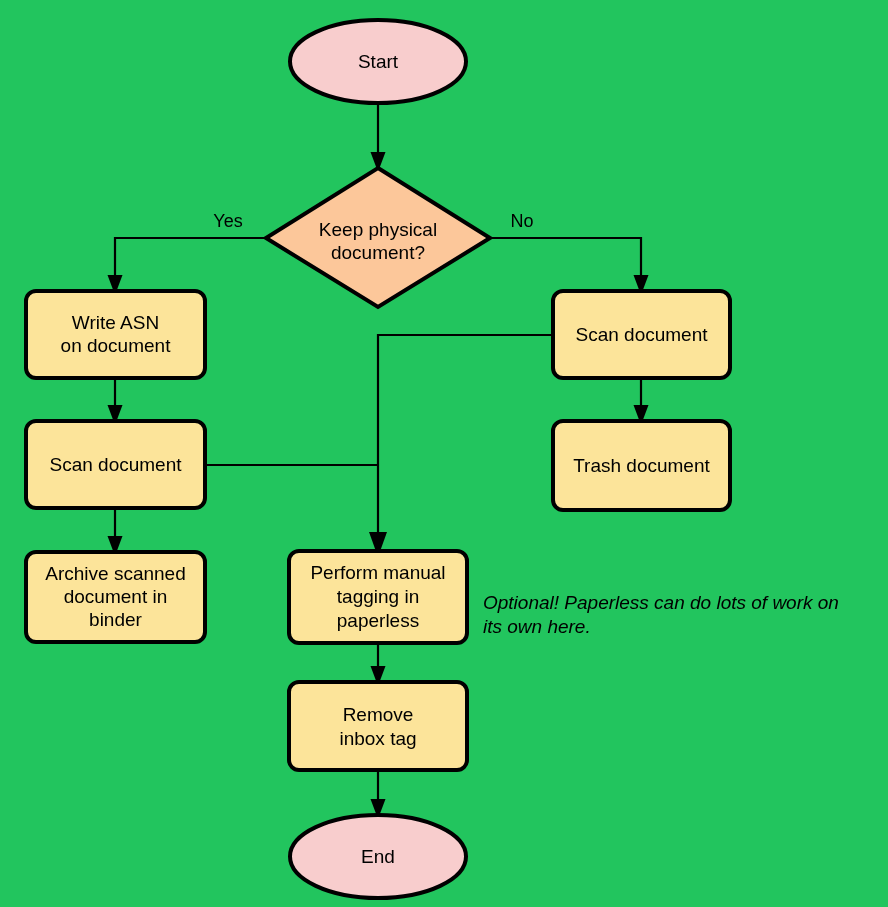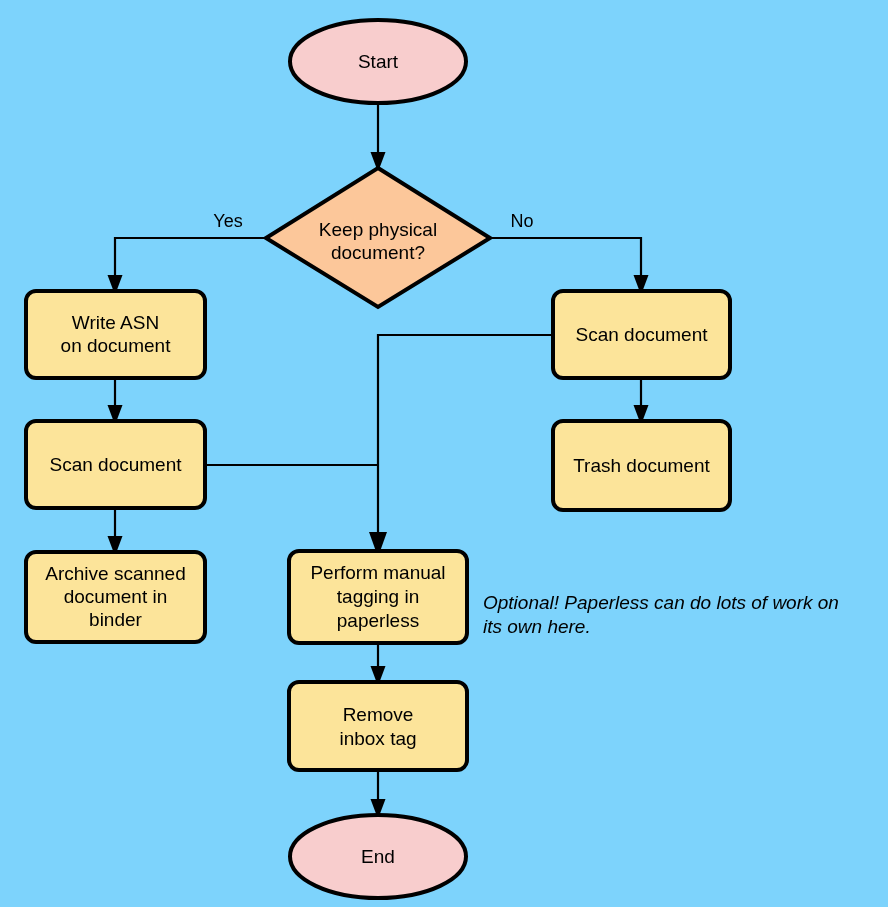--- a/index.html
+++ b/index.html
@@ -9,21 +9,21 @@
     background: #ffffff;
   }
   body {
     font-family: "Liberation Sans", sans-serif;
     -webkit-font-smoothing: antialiased;
   }
   #flow-root {
     position: relative;
     width: 888px;
     height: 907px;
-    background: #7dd3fc;
+    background: #22c55e;
     overflow: hidden;
   }
   #flow-svg {
     position: absolute;
     left: 0;
     top: 0;
     width: 888px;
     height: 907px;
     display: block;
   }

